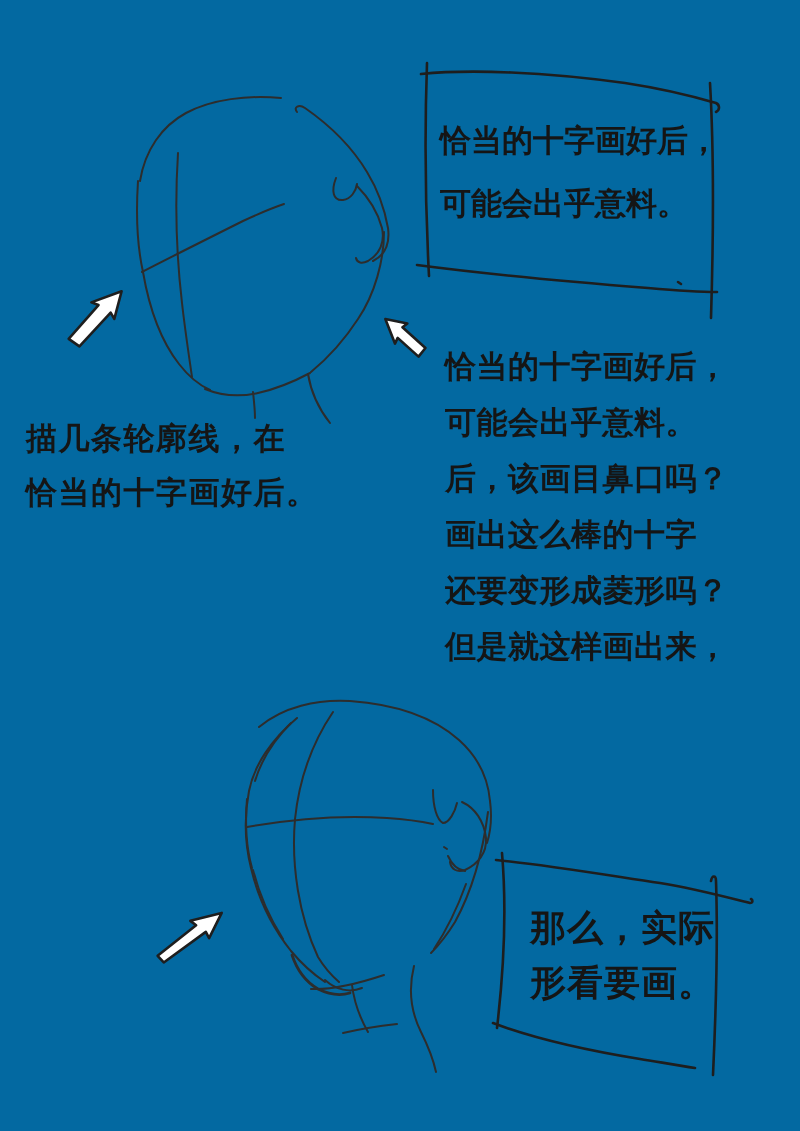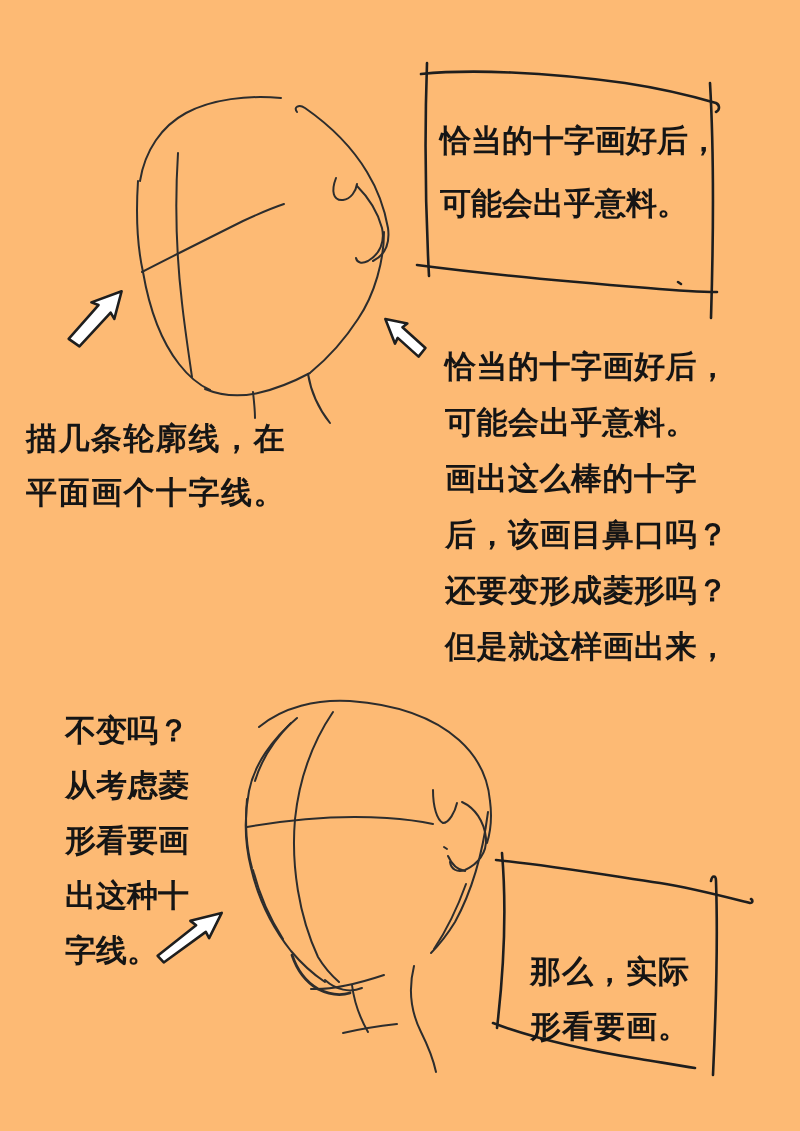--- a/index.html
+++ b/index.html
@@ -1,35 +1,35 @@
 <!DOCTYPE html>
 <html><head>
 <meta charset="utf-8">
 <style>
   html,body{margin:0;padding:0;background:#ffffff;}
   .page{
     position:relative;
     width:800px;height:1131px;
-    background:#fdba74;
+    background:#0369a1;
     overflow:hidden;
     font-family:"DejaVu Sans","Liberation Sans",sans-serif;
   }
   .sketch-layer{position:absolute;left:0;top:0;width:800px;height:1131px;}
   .txt{
     position:absolute;
     color:#151515;
     font-weight:700;
     white-space:nowrap;
   }
   .txt .ln{display:block;}
   .t-panel-tr{left:440px;top:109px;font-size:31px;line-height:63px;letter-spacing:0px;}
   .t-left-mid{left:26px;top:411px;font-size:31px;line-height:54px;letter-spacing:1.5px;}
   .t-right-mid{left:445px;top:338px;font-size:31px;line-height:56px;letter-spacing:0.5px;}
   .t-bottom-left{left:65px;top:703px;font-size:31px;line-height:55px;letter-spacing:0px;}
-  .t-panel-br{left:530px;top:944px;font-size:31px;line-height:55px;letter-spacing:1px;text-align:right;}
+  .t-panel-br{left:530px;top:900px;font-size:36px;line-height:55px;letter-spacing:1px;text-align:right;}
 </style>
 </head>
 <body>
 
 <div class="page">
 
   <svg class="sketch-layer" viewBox="0 0 800 1131" xmlns="http://www.w3.org/2000/svg">
 
     <g fill="none" stroke="#1e1e1e" stroke-width="2.6" stroke-linecap="round">
       <path d="M 427,63 C 425,120 425,200 429,276"></path>
@@ -89,38 +89,31 @@
     </g>
   </svg>
 
   <div class="txt t-panel-tr">
     <span class="ln">恰当的十字画好后，</span>
     <span class="ln">可能会出乎意料。</span>
   </div>
 
   <div class="txt t-left-mid">
     <span class="ln">描几条轮廓线，在</span>
-    <span class="ln">平面画个十字线。</span>
+    <span class="ln">恰当的十字画好后。</span>
   </div>
 
   <div class="txt t-right-mid">
     <span class="ln">恰当的十字画好后，</span>
     <span class="ln">可能会出乎意料。</span>
+    <span class="ln">后，该画目鼻口吗？</span>
     <span class="ln">画出这么棒的十字</span>
-    <span class="ln">后，该画目鼻口吗？</span>
     <span class="ln">还要变形成菱形吗？</span>
     <span class="ln">但是就这样画出来，</span>
   </div>
 
-  <div class="txt t-bottom-left">
-    <span class="ln">不变吗？</span>
-    <span class="ln">从考虑菱</span>
-    <span class="ln">形看要画</span>
-    <span class="ln">出这种十</span>
-    <span class="ln">字线。</span>
-  </div>
 
   <div class="txt t-panel-br">
     <span class="ln">那么，实际</span>
     <span class="ln">形看要画。</span>
   </div>
 
 </div>
 
 </body></html>

